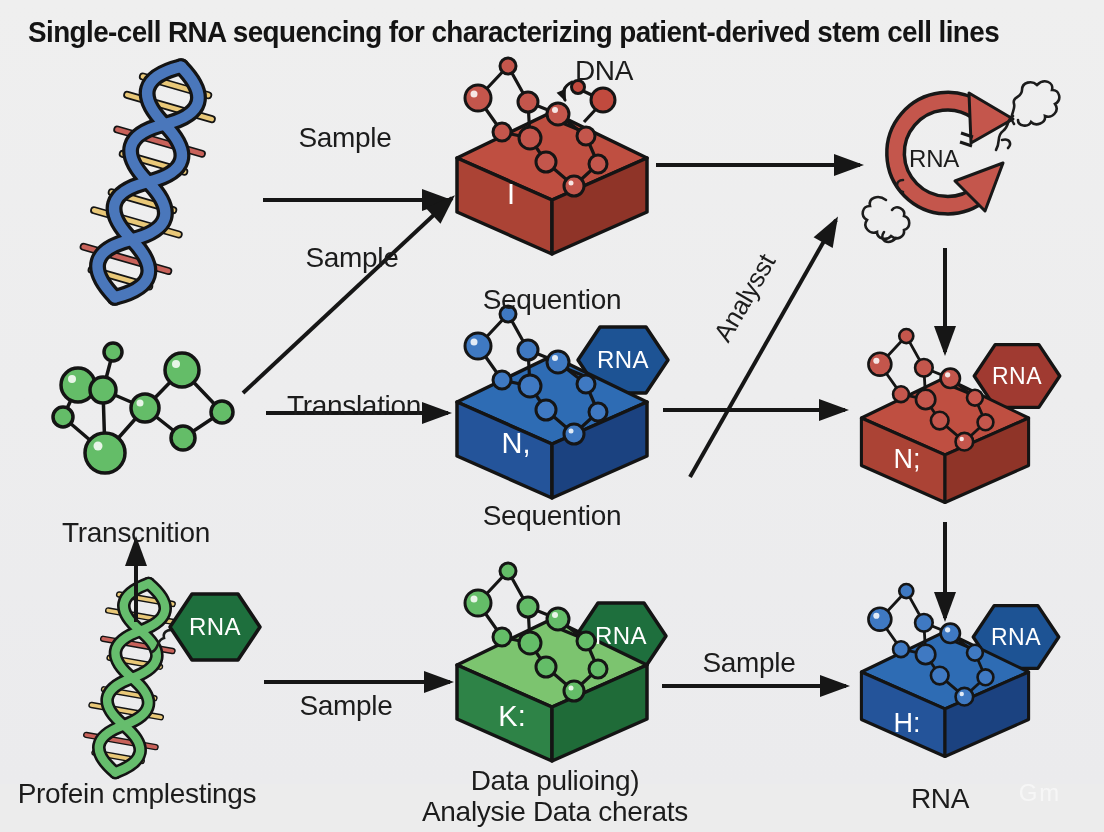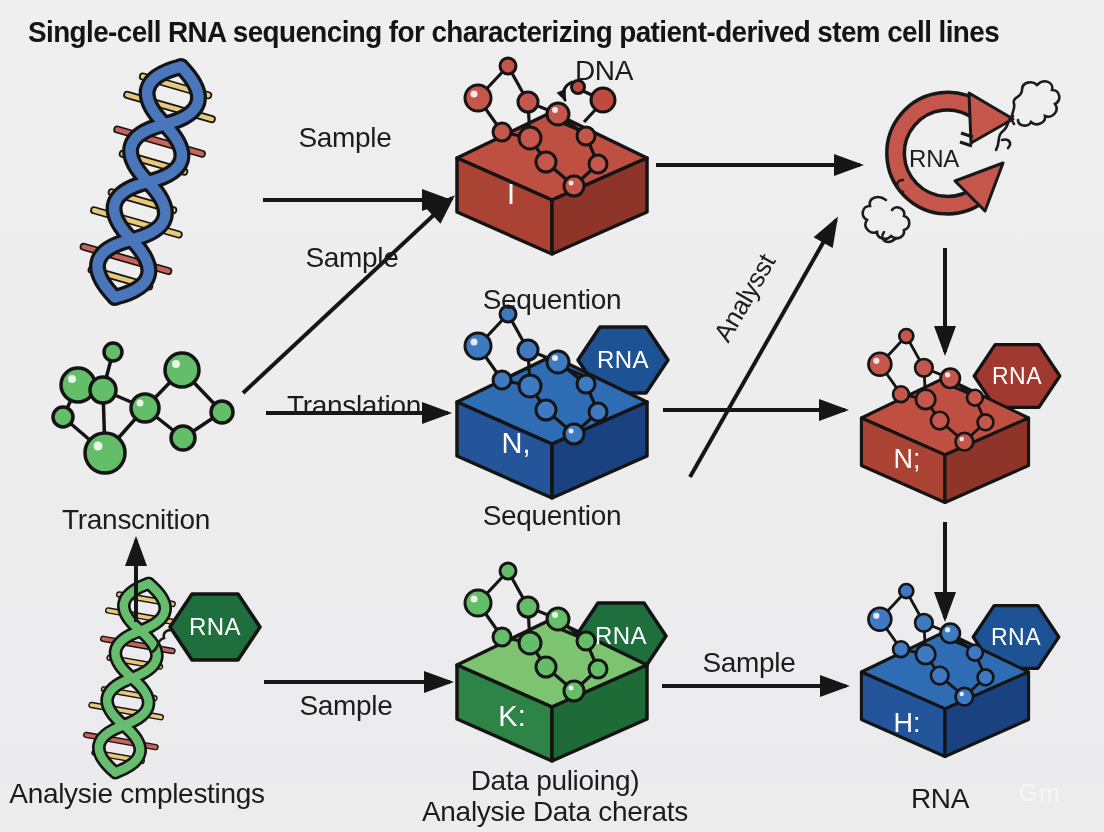--- a/index.html
+++ b/index.html
@@ -218,28 +218,28 @@
 
   <div class="title">Single-cell RNA sequencing for characterizing patient-derived stem cell lines</div>
 
   <span class="lbl" style="left:604px;top:71px;">DNA</span>
   <span class="lbl" style="left:345px;top:138px;">Sample</span>
   <div class="lbl two-line" style="left:352px;top:258px;">
     <span>Sample</span>
   </div>
   <span class="lbl" style="left:552px;top:264px;margin-top:36px;">Sequention</span>
   <span class="lbl" style="left:354px;top:406px;">Translation</span>
-  <span class="lbl" style="left:136px;top:520px;">Transcnition</span>
+  <span class="lbl" style="left:136px;top:533px;">Transcnition</span>
   <span class="lbl" style="left:552px;top:516px;">Sequention</span>
   <span class="lbl rot" style="left:745px;top:298px;">Analysst</span>
   <span class="lbl cycle-lbl" style="left:934px;top:159px;">RNA</span>
   <span class="lbl" style="left:346px;top:706px;">Sample</span>
   <span class="lbl" style="left:749px;top:663px;">Sample</span>
   <div class="lbl two-line" style="left:137px;top:794px;">
-    <span>Analysie cmplestings</span>
+    <span>Profein cmplestings</span>
   </div>
   <div class="lbl two-line" style="left:555px;top:796px;">
     <span>Data pulioing)</span>
     <span>Analysie Data cherats</span>
   </div>
   <span class="lbl" style="left:940px;top:799px;">RNA</span>
 
   <span class="mark" style="left:511px;top:194px;">I</span>
   <span class="mark" style="left:516px;top:443px;">N,</span>
   <span class="mark" style="left:907px;top:459px;font-size:27px;">N;</span>

